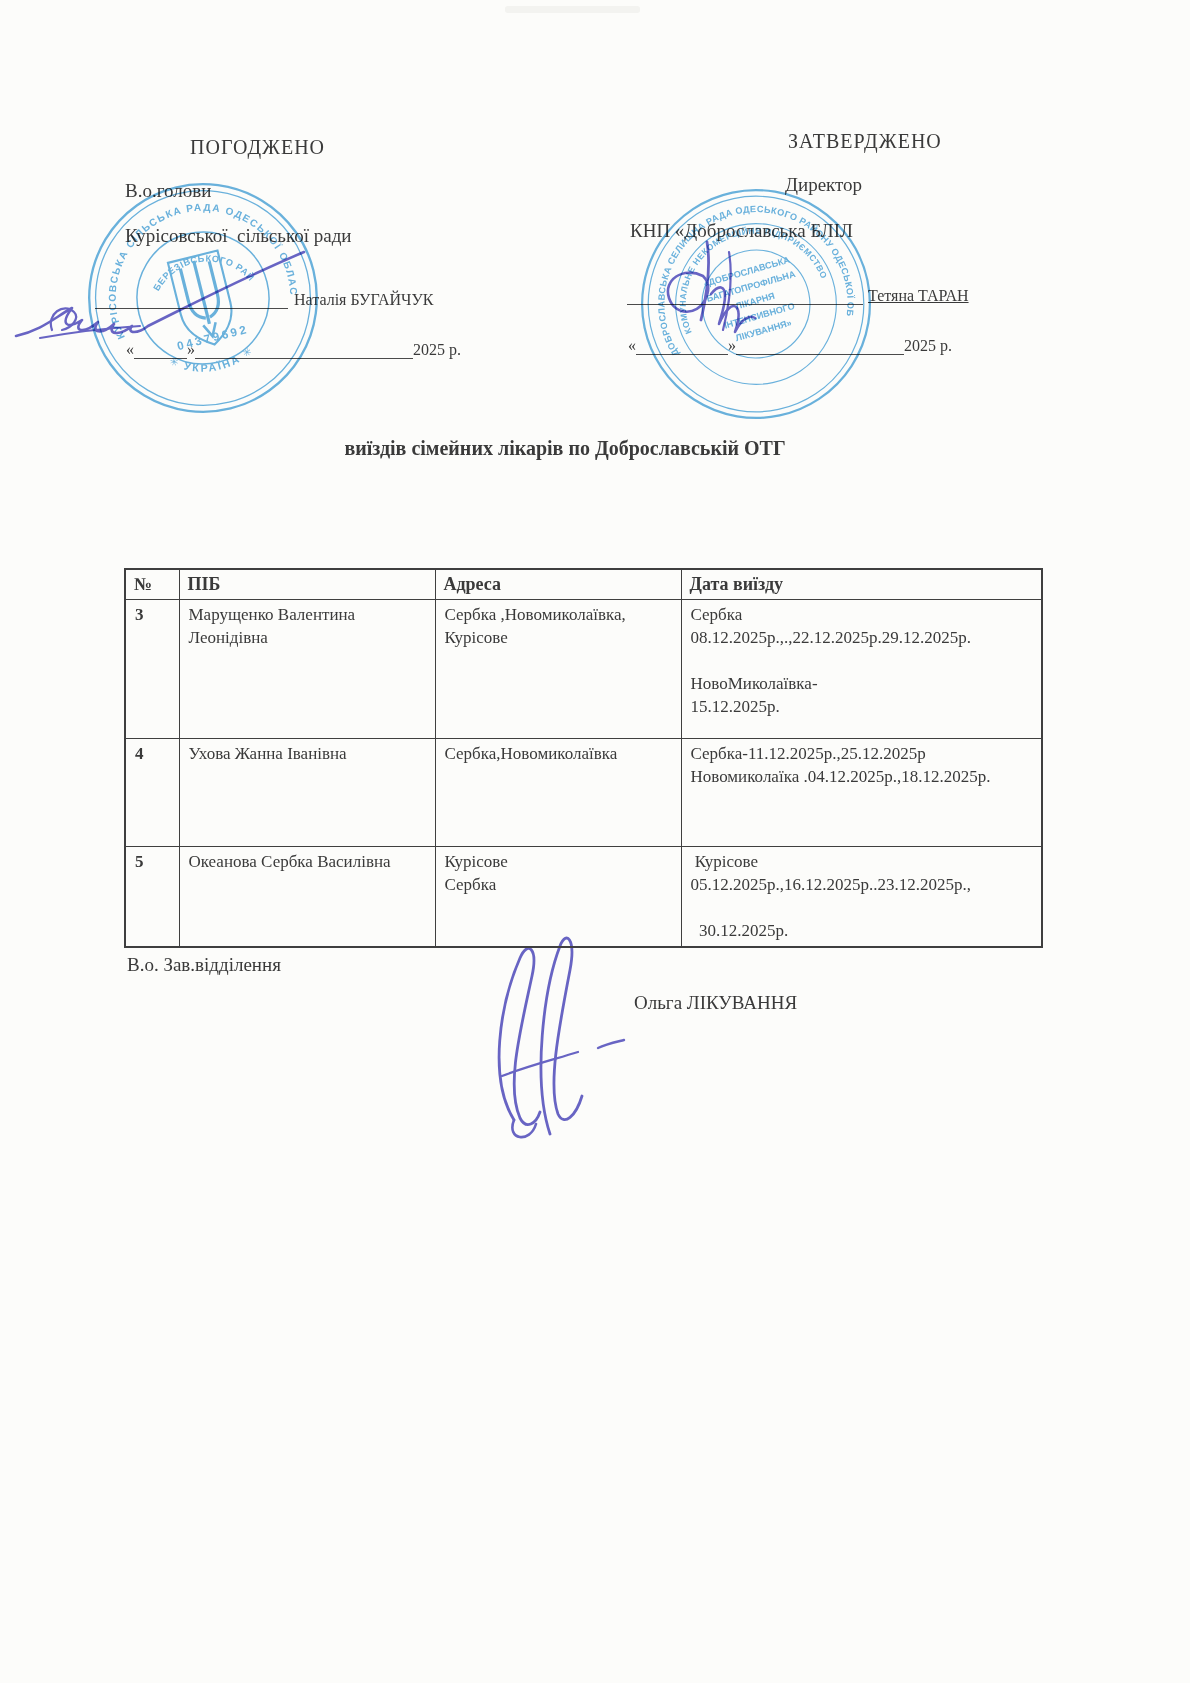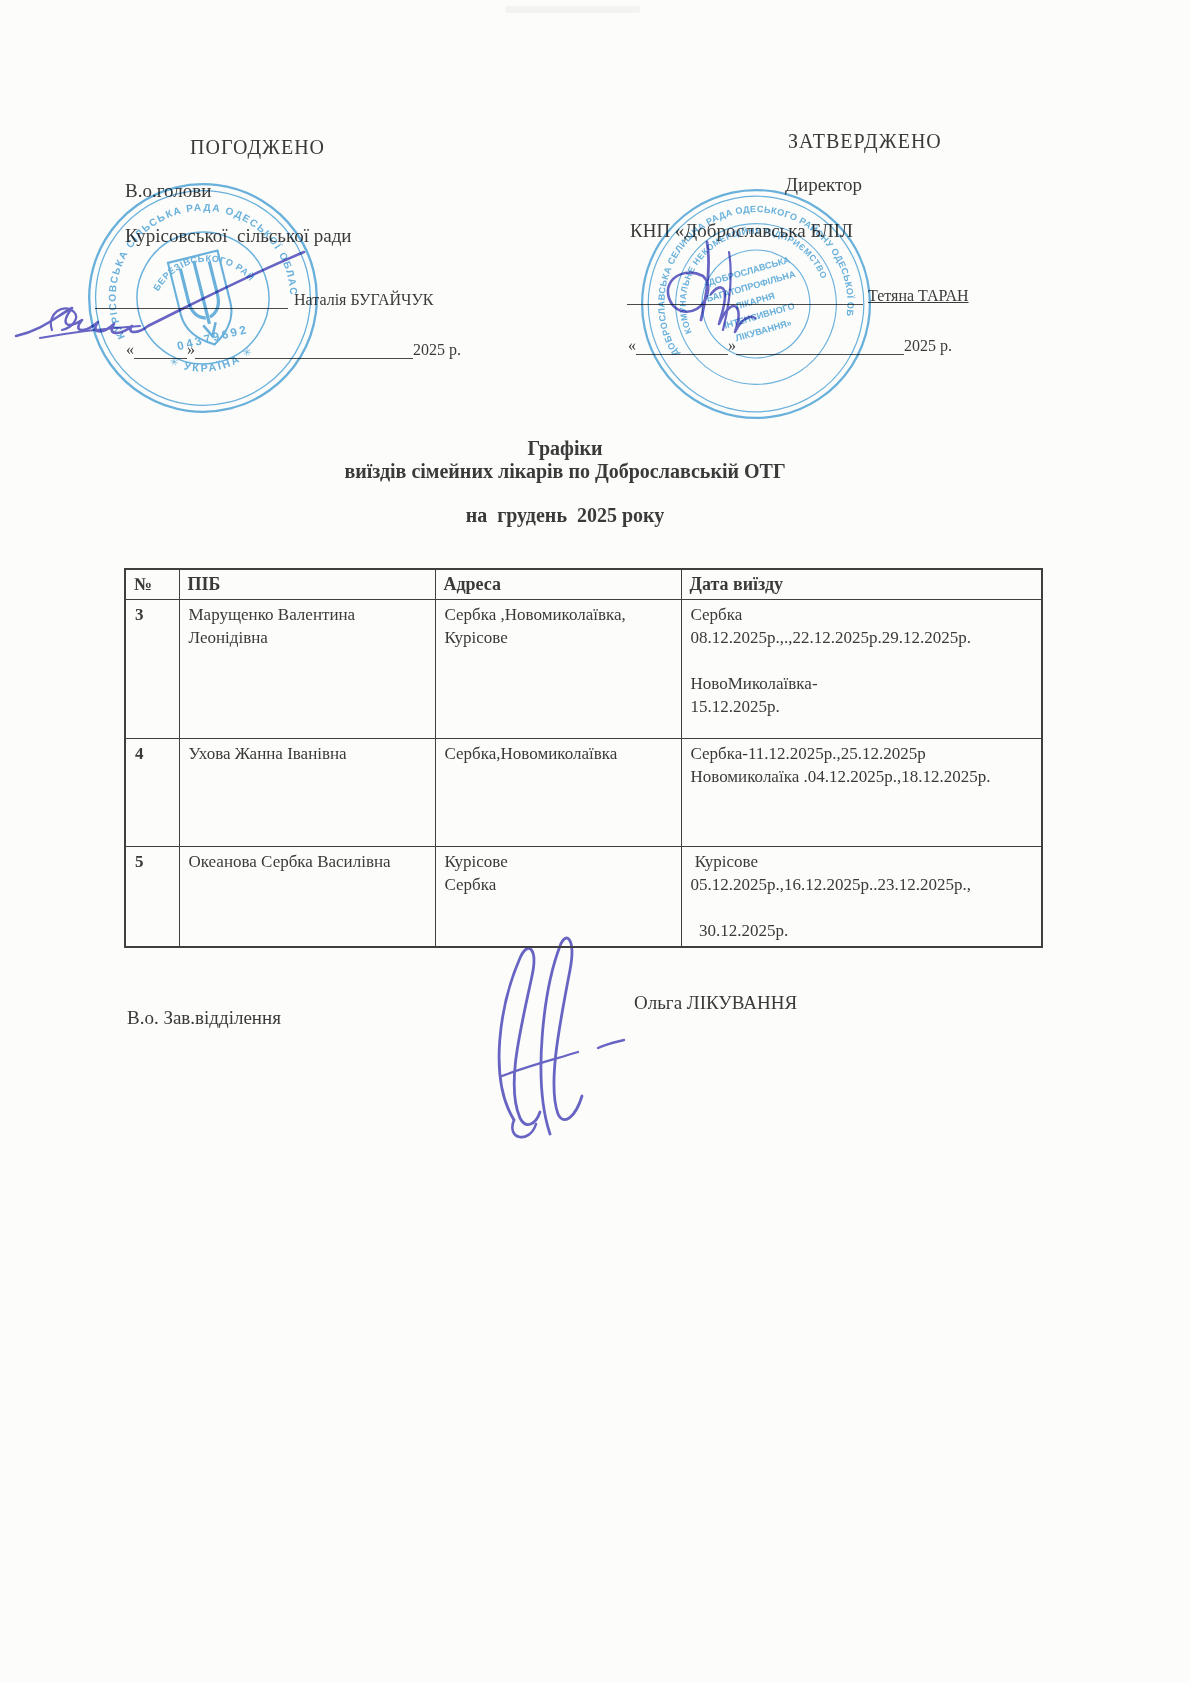--- a/index.html
+++ b/index.html
@@ -136,23 +136,21 @@
 
 <svg class="abs sig" style="left:448px;top:928px;" width="185" height="215" viewBox="0 0 185 215">
   <path stroke-width="2.8" d="M66 192 C40 150 52 76 72 30 C80 12 90 20 84 48 C72 104 58 158 72 190 C78 202 88 196 92 184"></path>
   <path stroke-width="2.8" d="M102 206 C84 152 96 60 112 18 C118 2 128 10 122 42 C110 104 100 158 110 186 C116 199 128 188 134 168"></path>
   <path stroke-width="2.6" d="M66 192 C58 212 82 216 88 196"></path>
   <path stroke-width="2.2" d="M54 148 C80 138 104 132 130 124"></path>
   <path stroke-width="2.4" d="M150 120 C158 116 168 114 176 112"></path>
 </svg>
 
 <div class="abs titleblock" style="left:60px;top:437px;width:1010px;">
-  <div>Графіки</div>
   <div style="">виїздів сімейних лікарів по Доброславській ОТГ</div>
-  <div style="margin-top:21px;">на  грудень  2025 року</div>
 </div>
 
 <table class="sched abs" style="left:124px;top:568px;">
   <colgroup>
     <col class="c-num">
       <col class="c-name">
       <col class="c-addr">
       <col class="c-date">
   </colgroup>
   <tbody>
@@ -187,14 +185,14 @@
     <td>Курісове
 Сербка</td>
     <td> Курісове
 05.12.2025р.,16.12.2025р..23.12.2025р.,
 
   30.12.2025р.</td>
   </tr>
 </tbody>
   </table>
 
-<div class="abs line" style="left:127px;top:1006px;">В.о. Зав.відділення</div>
+<div class="abs line" style="left:127px;top:953px;">В.о. Зав.відділення</div>
 <div class="abs line" style="left:634px;top:991px;">Ольга ЛІКУВАННЯ</div>
 
 </body></html>

